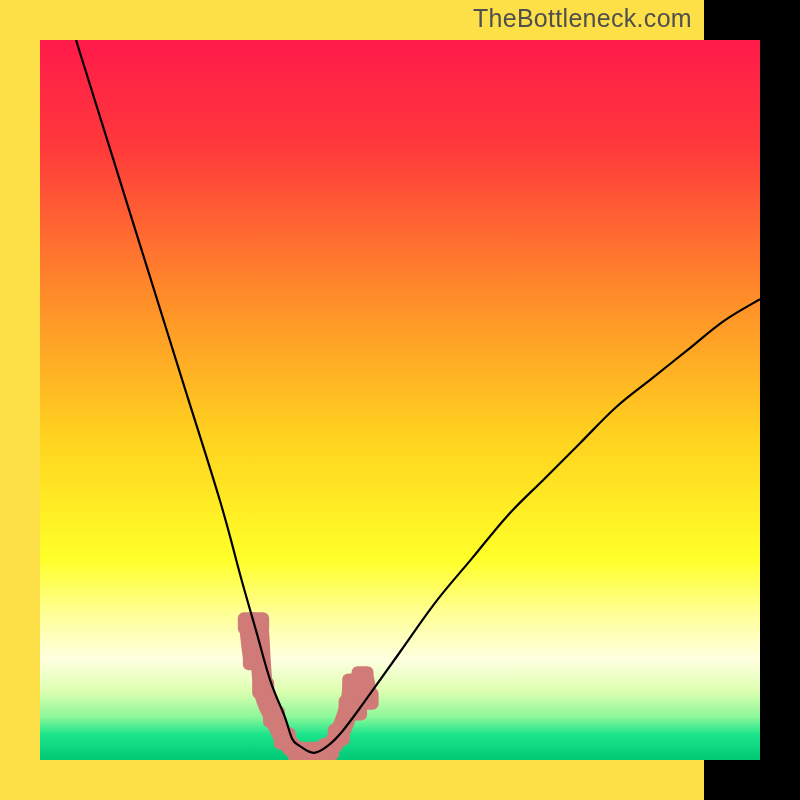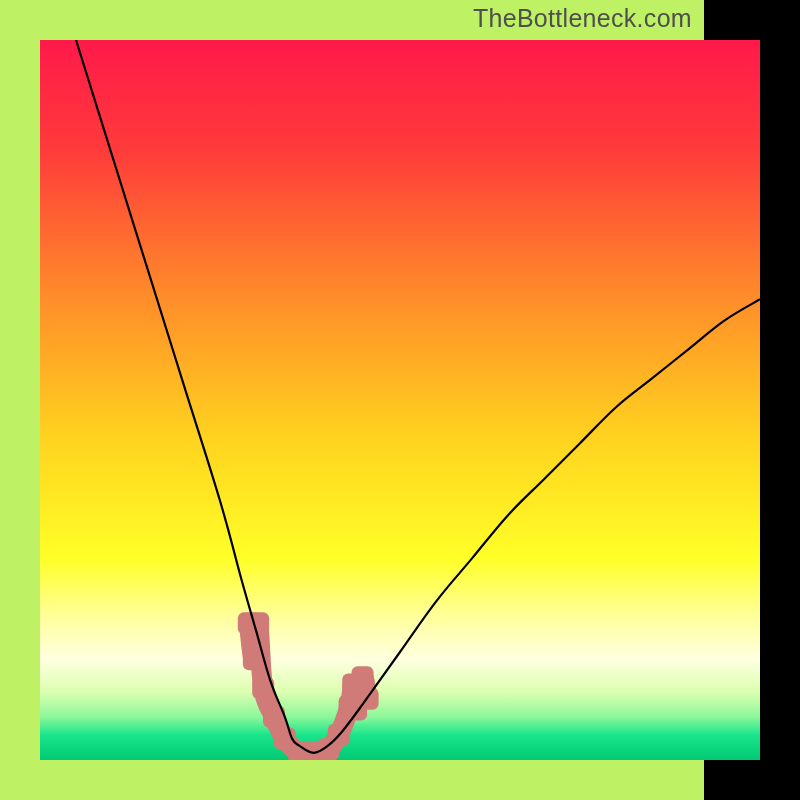--- a/index.html
+++ b/index.html
@@ -8,21 +8,21 @@
     width: 800px;
     height: 800px;
     overflow: hidden;
     background: #000;
     font-family: Arial, Helvetica, sans-serif;
   }
   .frame {
     position: relative;
     width: 704px;
     height: 800px;
-    background: #bef264;
+    background: #fde047;
   }
   .watermark {
     position: absolute;
     top: 4px;
     right: 12px;
     color: #4f4f4f;
     font-size: 25px;
     font-weight: 400;
     letter-spacing: 0.3px;
     z-index: 10;

